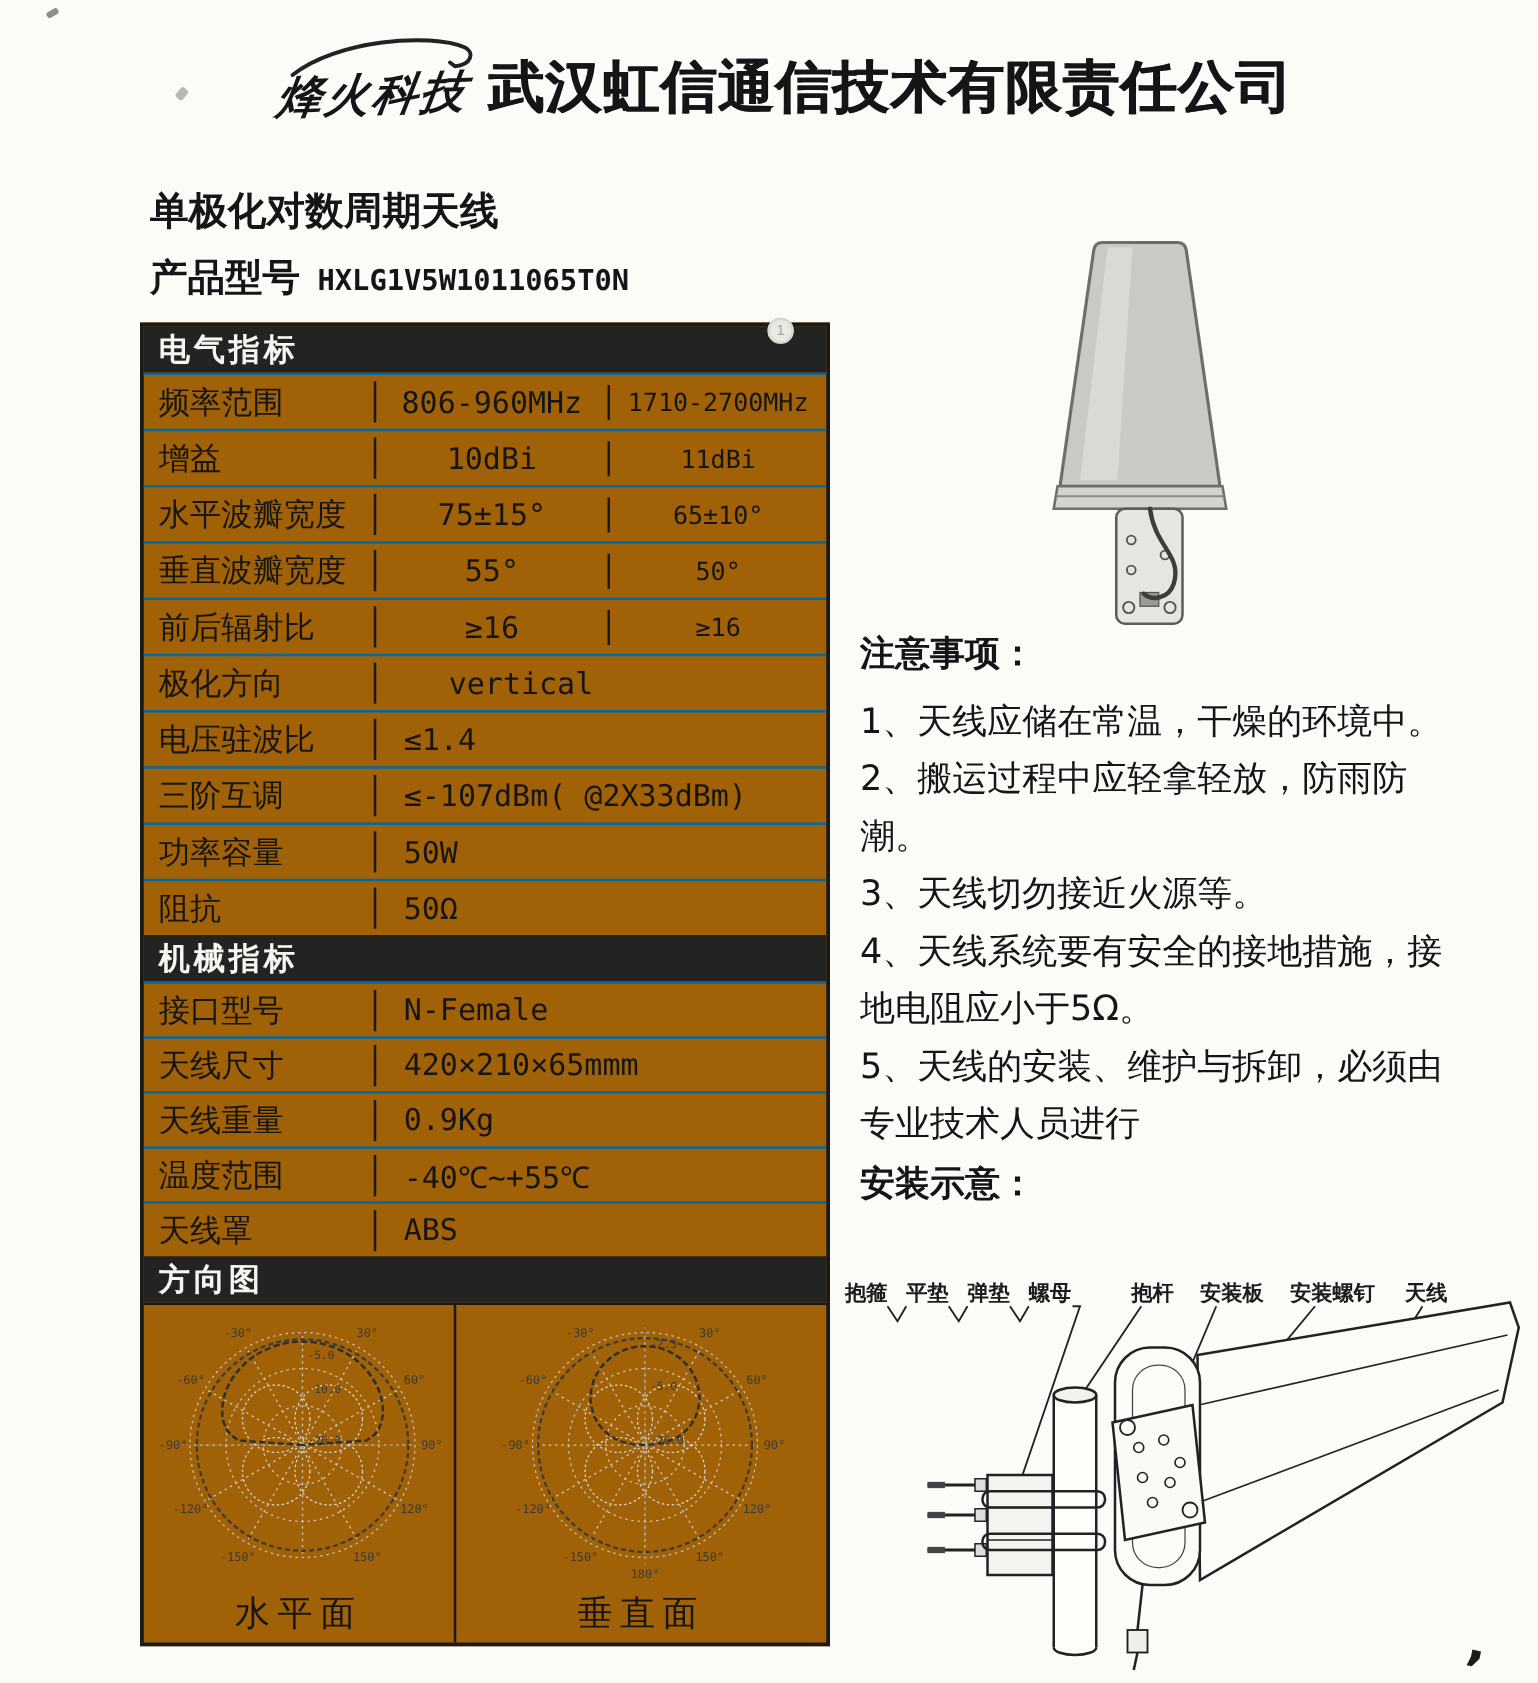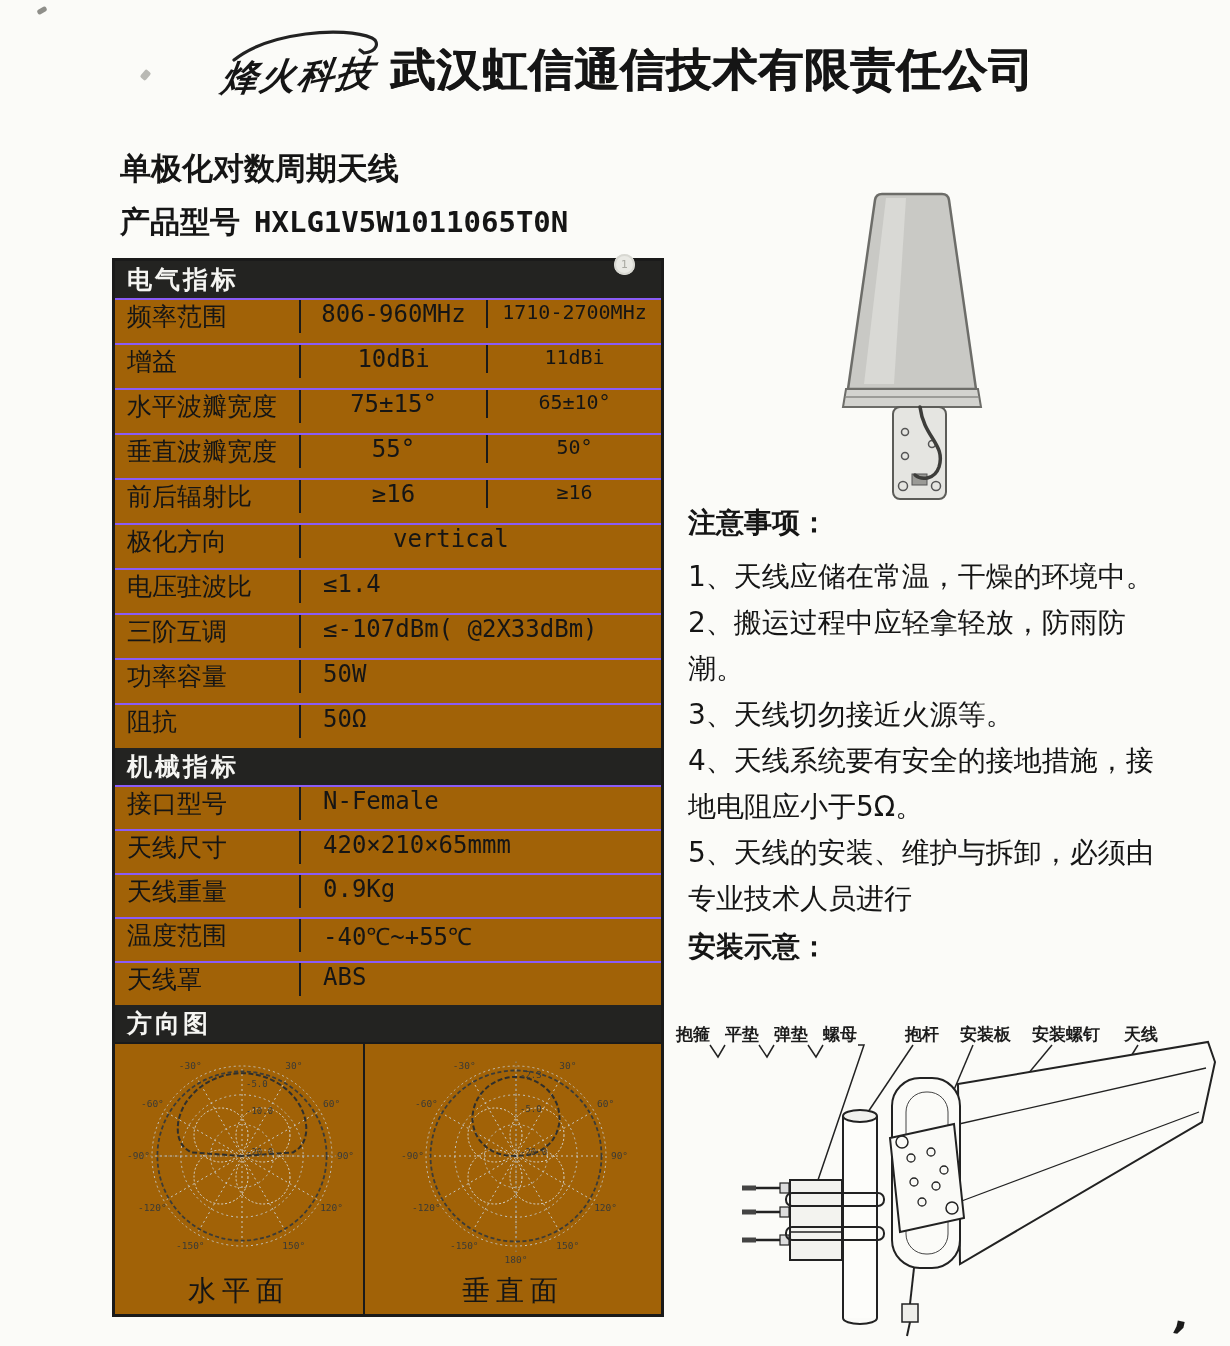--- a/index.html
+++ b/index.html
@@ -16,50 +16,50 @@
     font-style:italic; transform:skewX(-10deg) rotate(-2deg); letter-spacing:2px;
     font-family:"DejaVu Serif", serif;
   }
   .logo-swoosh{position:absolute; left:0; top:0;}
   .company{
     position:absolute; left:390px; top:40px; font-size:45px; font-weight:900;
     letter-spacing:1px; text-shadow:1px 0 0 #111;
   }
   .title{position:absolute; left:120px; top:148px; font-size:31px; font-weight:700;}
   .model{position:absolute; left:120px; top:202px; font-size:30px; font-weight:700;}
-  .model-value{font-family:"DejaVu Sans Mono", monospace; font-size:29px; font-weight:700; margin-left:14px;}
+  .model-value{font-family:"DejaVu Sans Mono", monospace; font-size:23px; font-weight:700; margin-left:14px;}
 
   
   .spec{
     position:absolute; left:112px; top:258px; width:552px;
     border:3px solid #1a1a1a; background:#a16207; box-sizing:border-box;
   }
   .bar{
     position:relative; height:37px; background:#232321; color:#f5f5f2;
     font-size:25px; font-weight:700; line-height:37px; padding-left:12px;
     letter-spacing:3px;
   }
   .bar-badge{
     position:absolute; right:26px; top:-7px; width:21px; height:21px;
     border-radius:50%; background:#e9e9e4; color:#a9a9a2; font-size:11px;
     font-weight:400; line-height:21px; text-align:center; letter-spacing:0;
     box-shadow:0 0 0 2px #d8d8d2 inset;
   }
-  .trow{display:flex; height:43px; border-top:2px solid #8b5cf6; font-size:25px; align-items:flex-start;}
+  .trow{display:flex; height:43px; border-top:2px solid #0369a1; font-size:25px; align-items:center;}
   .trow.mech{height:42px;}
   .cl{width:186px; border-right:2px solid #1a1a1a; display:flex; align-items:center;
       padding-left:12px; box-sizing:border-box;}
   .cv1{width:187px; border-right:2px solid #1a1a1a; display:flex; align-items:center;
       justify-content:center; box-sizing:border-box;
       font-family:"DejaVu Sans Mono", monospace; font-size:24px;}
   .cv2{flex:1; display:flex; align-items:center; justify-content:center;
       font-family:"DejaVu Sans Mono", monospace; font-size:20px;}
   .cspan{flex:1; display:flex; align-items:center; padding-left:22px;
       font-family:"DejaVu Sans Mono", monospace; font-size:24px;}
-  .cspan.indent{padding-left:92px;}
+  .cspan.indent{padding-left:58px;}
 
   
   .plots{display:flex; height:270px;}
   .plot-cell{position:relative; border-right:2px solid #1a1a1a; box-sizing:border-box;
       display:flex; flex-direction:column; align-items:center;}
   .plot-cell.left{width:250px;}
   .plot-cell.right{flex:1; border-right:none;}
   .plot-caption{font-size:28px; letter-spacing:6px; margin-top:-4px;}
   svg.polar{display:block;}
 

